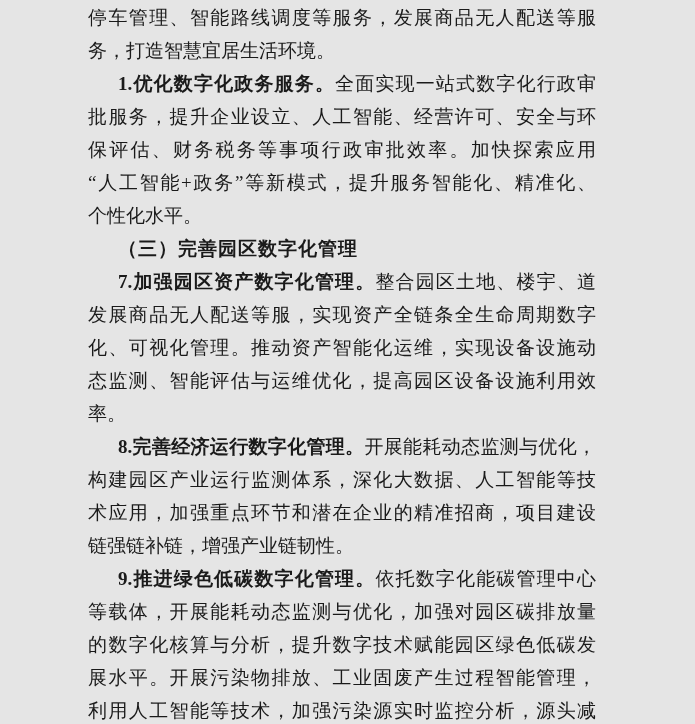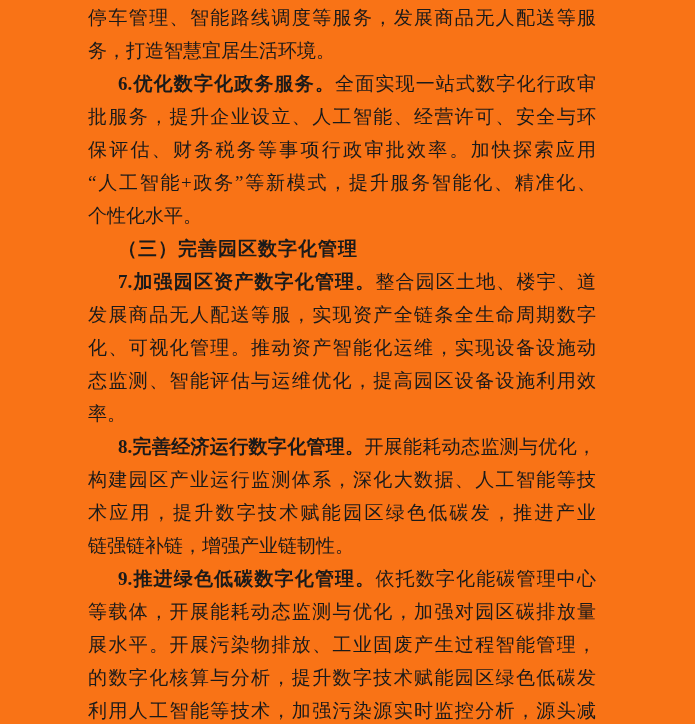--- a/index.html
+++ b/index.html
@@ -7,21 +7,21 @@
     padding: 0;
     width: 695px;
     height: 724px;
     background: #ffffff;
     overflow: hidden;
   }
   .page {
     position: relative;
     width: 695px;
     height: 724px;
-    background: #f97316;
+    background: #e5e5e5;
   }
   .doc {
     position: absolute;
     left: 88px;
     top: 1px;
     width: 508px;
     font-family: "Liberation Serif", "DejaVu Serif", serif;
     font-size: 19px;
     color: #1a1a1a;
   }
@@ -44,34 +44,34 @@
     letter-spacing: 1px;
   }
 </style>
 </head>
 <body style="background: rgb(255, 255, 255);">
 
 <div class="page">
   <div class="doc" id="doc" style="color: rgb(26, 26, 26);">
       <div class="line justify"><span class="text-run">停车管理、智能路线调度等服务，发展商品无人配送等服</span></div>
       <div class="line"><span class="text-run">务，打造智慧宜居生活环境。</span></div>
-      <div class="line justify indent"><span class="bold-run">6.优化数字化政务服务。</span><span class="text-run">全面实现一站式数字化行政审</span></div>
+      <div class="line justify indent"><span class="bold-run">1.优化数字化政务服务。</span><span class="text-run">全面实现一站式数字化行政审</span></div>
       <div class="line justify"><span class="text-run">批服务，提升企业设立、人工智能、经营许可、安全与环</span></div>
       <div class="line justify"><span class="text-run">保评估、财务税务等事项行政审批效率。加快探索应用</span></div>
       <div class="line justify"><span class="text-run">“人工智能+政务”等新模式，提升服务智能化、精准化、</span></div>
       <div class="line"><span class="text-run">个性化水平。</span></div>
       <div class="line indent heading"><span class="bold-run">（三）完善园区数字化管理</span></div>
       <div class="line justify indent"><span class="bold-run">7.加强园区资产数字化管理。</span><span class="text-run">整合园区土地、楼宇、道</span></div>
       <div class="line justify"><span class="text-run">发展商品无人配送等服，实现资产全链条全生命周期数字</span></div>
       <div class="line justify"><span class="text-run">化、可视化管理。推动资产智能化运维，实现设备设施动</span></div>
       <div class="line justify"><span class="text-run">态监测、智能评估与运维优化，提高园区设备设施利用效</span></div>
       <div class="line"><span class="text-run">率。</span></div>
       <div class="line justify indent"><span class="bold-run">8.完善经济运行数字化管理。</span><span class="text-run">开展能耗动态监测与优化，</span></div>
       <div class="line justify"><span class="text-run">构建园区产业运行监测体系，深化大数据、人工智能等技</span></div>
-      <div class="line justify"><span class="text-run">术应用，提升数字技术赋能园区绿色低碳发，推进产业</span></div>
+      <div class="line justify"><span class="text-run">术应用，加强重点环节和潜在企业的精准招商，项目建设</span></div>
       <div class="line"><span class="text-run">链强链补链，增强产业链韧性。</span></div>
       <div class="line justify indent"><span class="bold-run">9.推进绿色低碳数字化管理。</span><span class="text-run">依托数字化能碳管理中心</span></div>
       <div class="line justify"><span class="text-run">等载体，开展能耗动态监测与优化，加强对园区碳排放量</span></div>
+      <div class="line justify"><span class="text-run">的数字化核算与分析，提升数字技术赋能园区绿色低碳发</span></div>
       <div class="line justify"><span class="text-run">展水平。开展污染物排放、工业固废产生过程智能管理，</span></div>
-      <div class="line justify"><span class="text-run">的数字化核算与分析，提升数字技术赋能园区绿色低碳发</span></div>
       <div class="line justify"><span class="text-run">利用人工智能等技术，加强污染源实时监控分析，源头减</span></div>
     </div>
 </div>
 
 </body></html>

